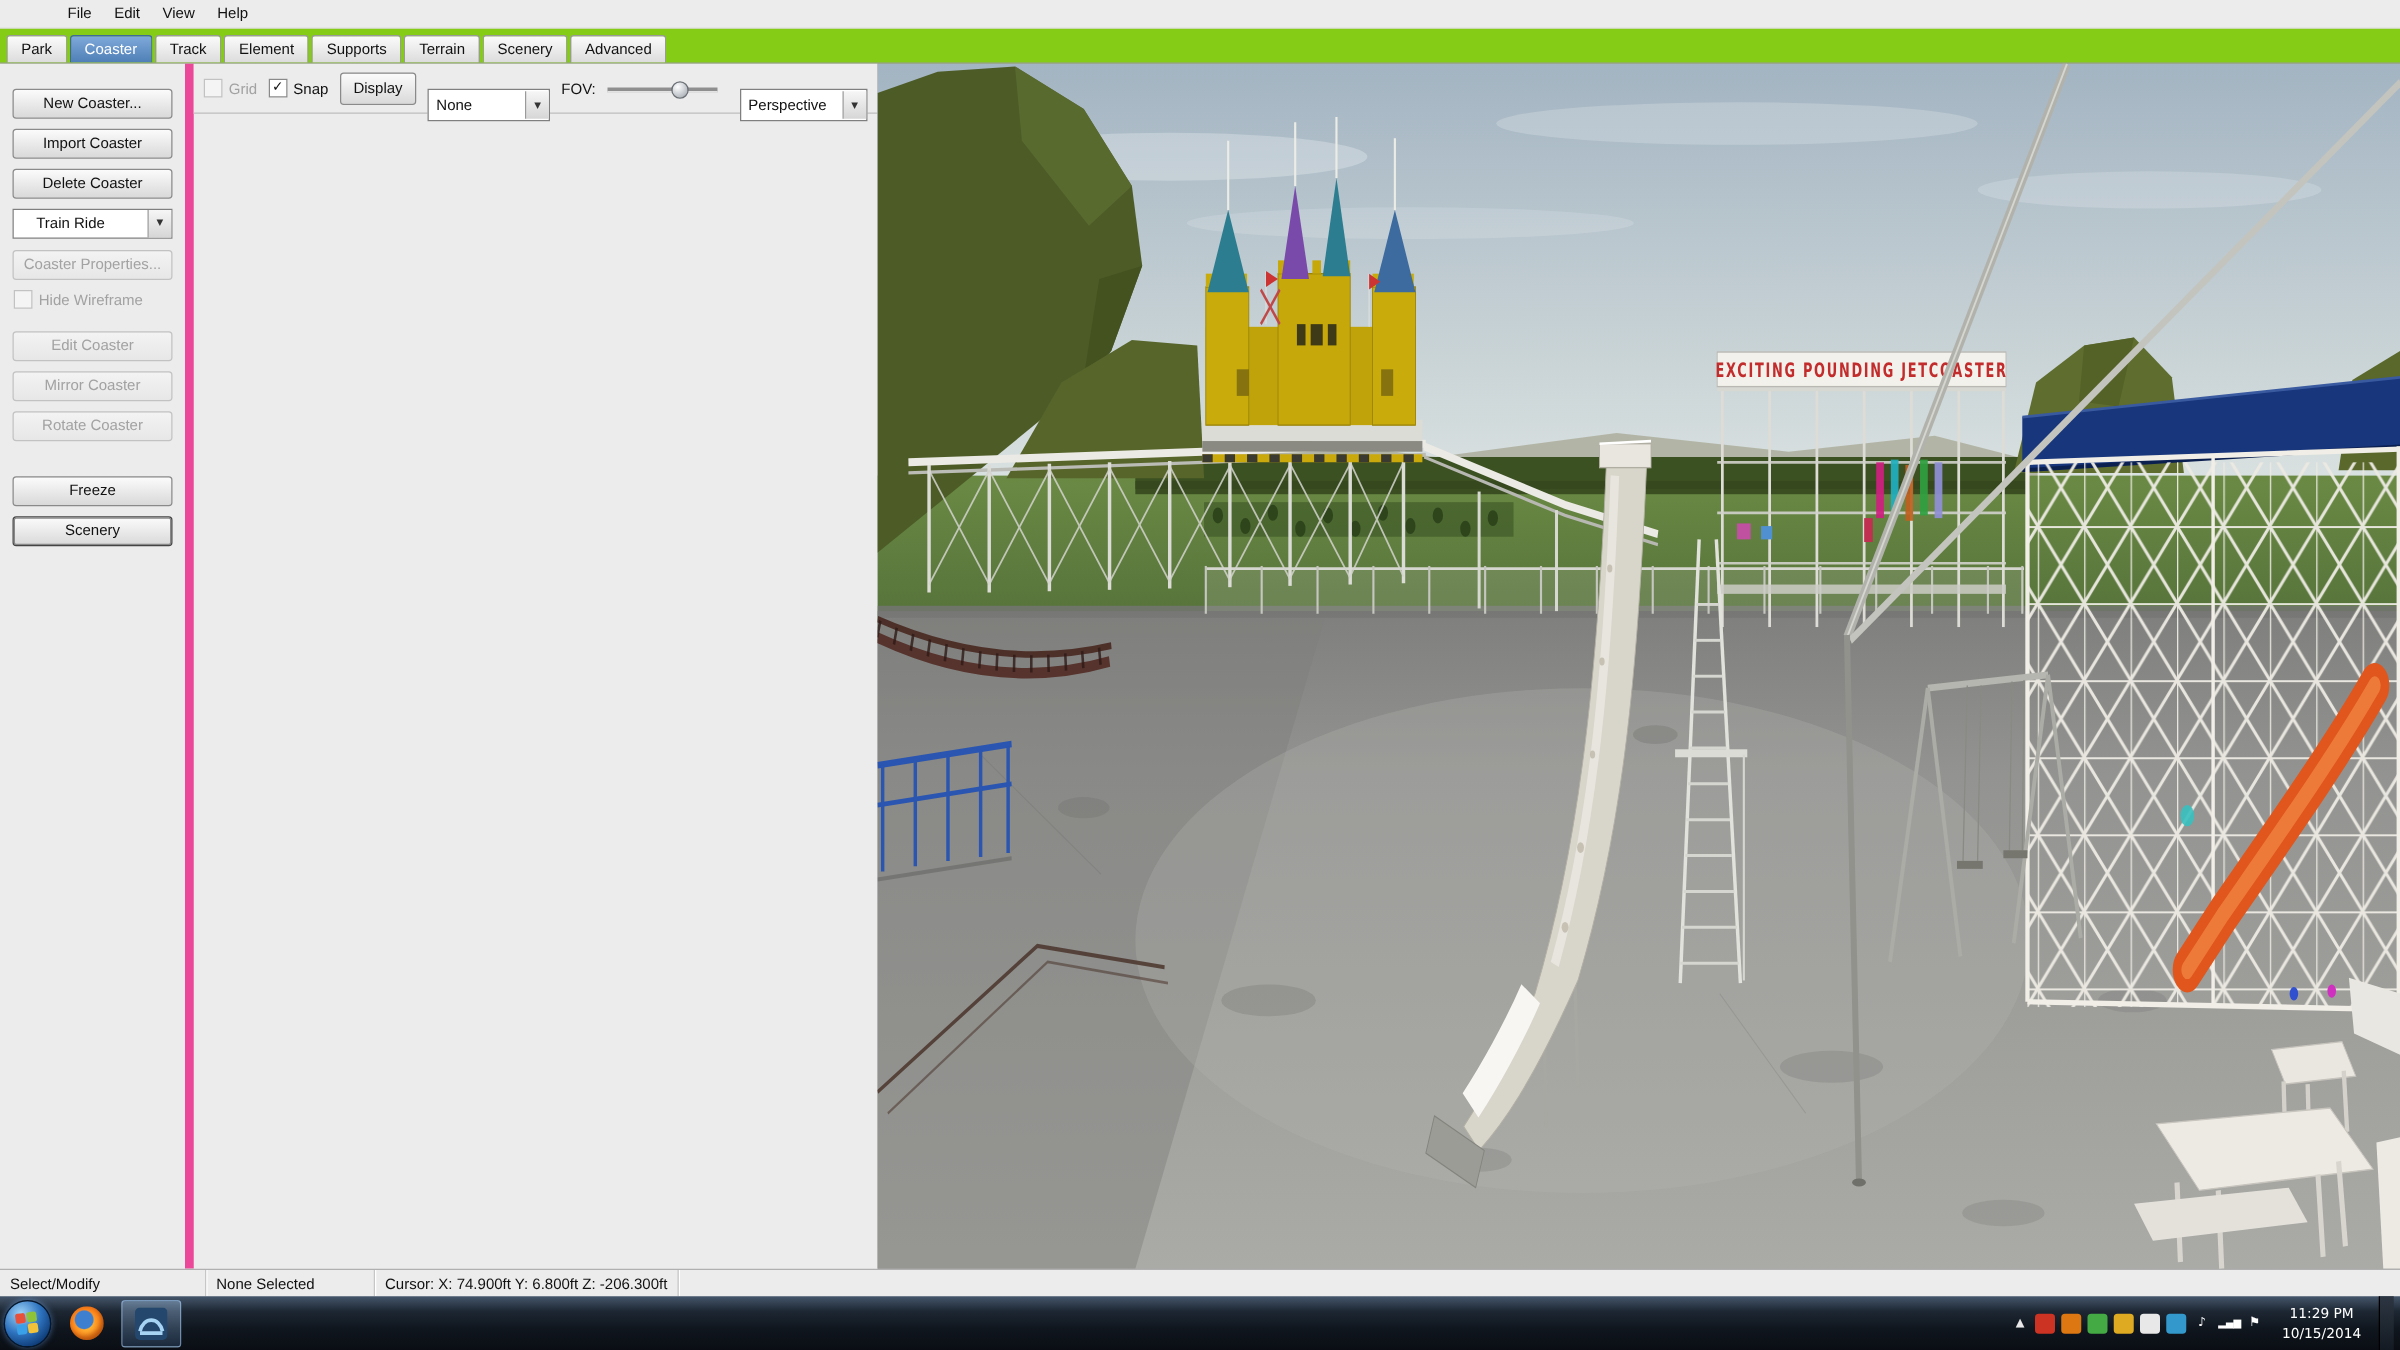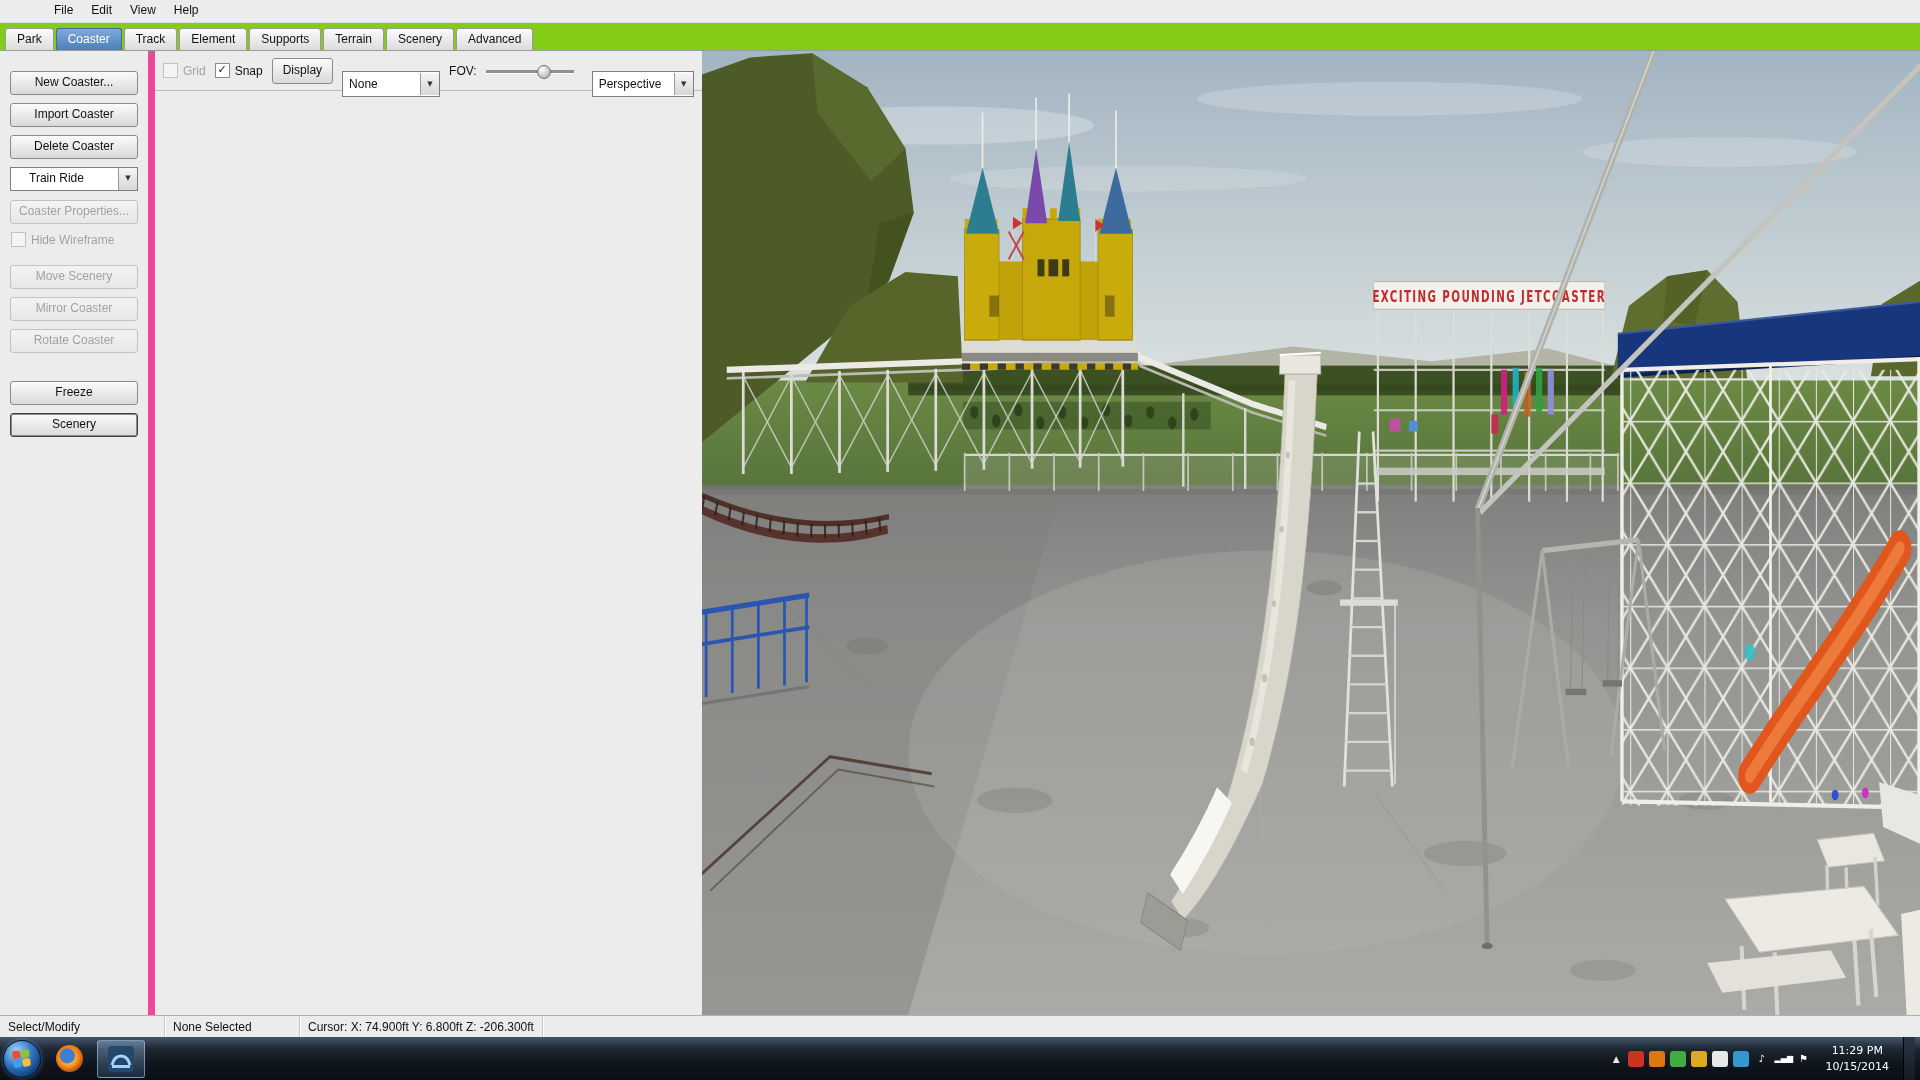--- a/index.html
+++ b/index.html
@@ -125,21 +125,21 @@
       <div class="side-btn" style="margin-top:8px">Delete Coaster</div>
       <div class="side-select" style="margin-top:8px">
         <span class="val">Train Ride</span>
         <span class="dd-arrow">▼</span>
       </div>
       <div class="side-btn disabled" style="margin-top:9px">Coaster Properties...</div>
       <div class="side-check" style="margin-top:8px">
         <span class="checkbox disabled"></span>
         <span class="lbl-disabled">Hide Wireframe</span>
       </div>
-      <div class="side-btn disabled" style="margin-top:18px">Move Scenery</div>
+      <div class="side-btn disabled" style="margin-top:18px">Edit Coaster</div>
       <div class="side-btn disabled" style="margin-top:8px">Mirror Coaster</div>
       <div class="side-btn disabled" style="margin-top:8px">Rotate Coaster</div>
       <div class="side-btn" style="margin-top:28px">Freeze</div>
       <div class="side-btn focused" style="margin-top:8px">Scenery</div>
     </div>
 
     <div class="rightcol">
 
       <div class="toolbar">
         <div class="check-row">

